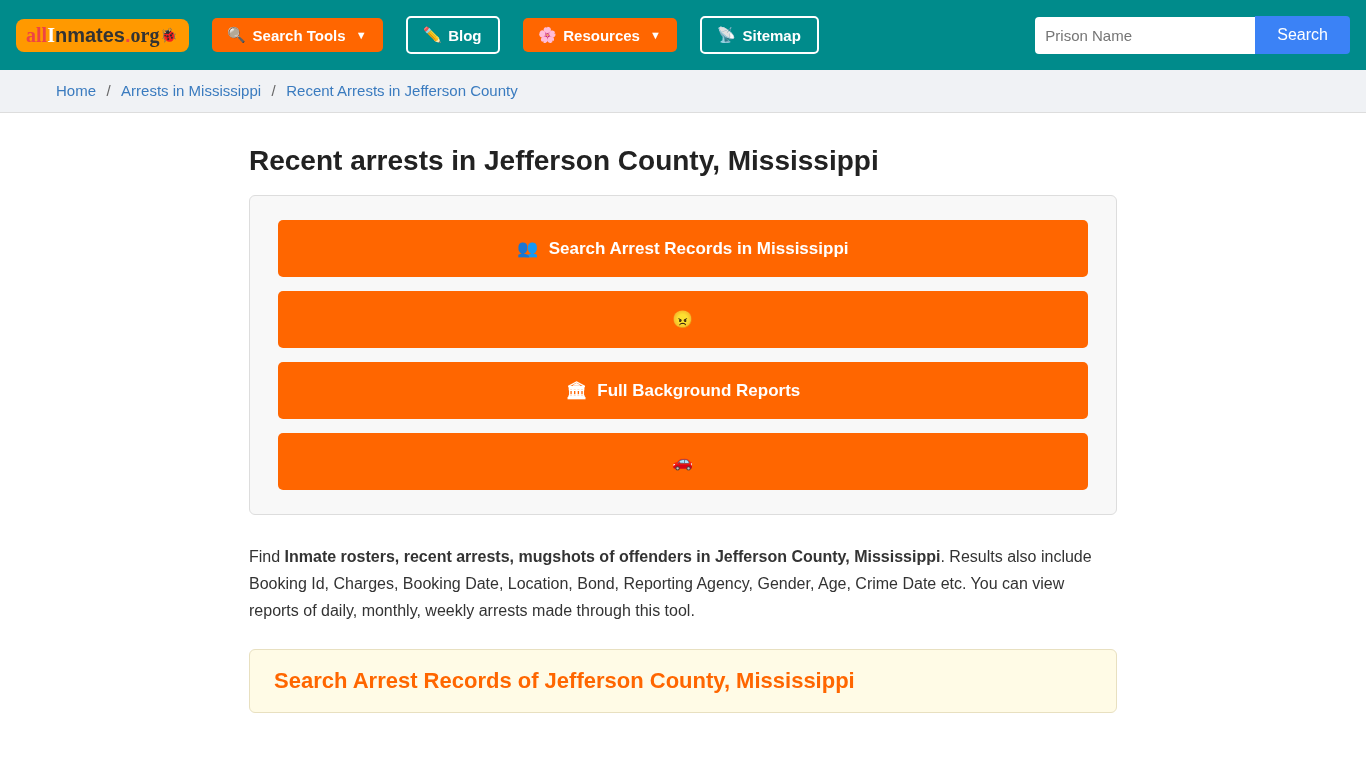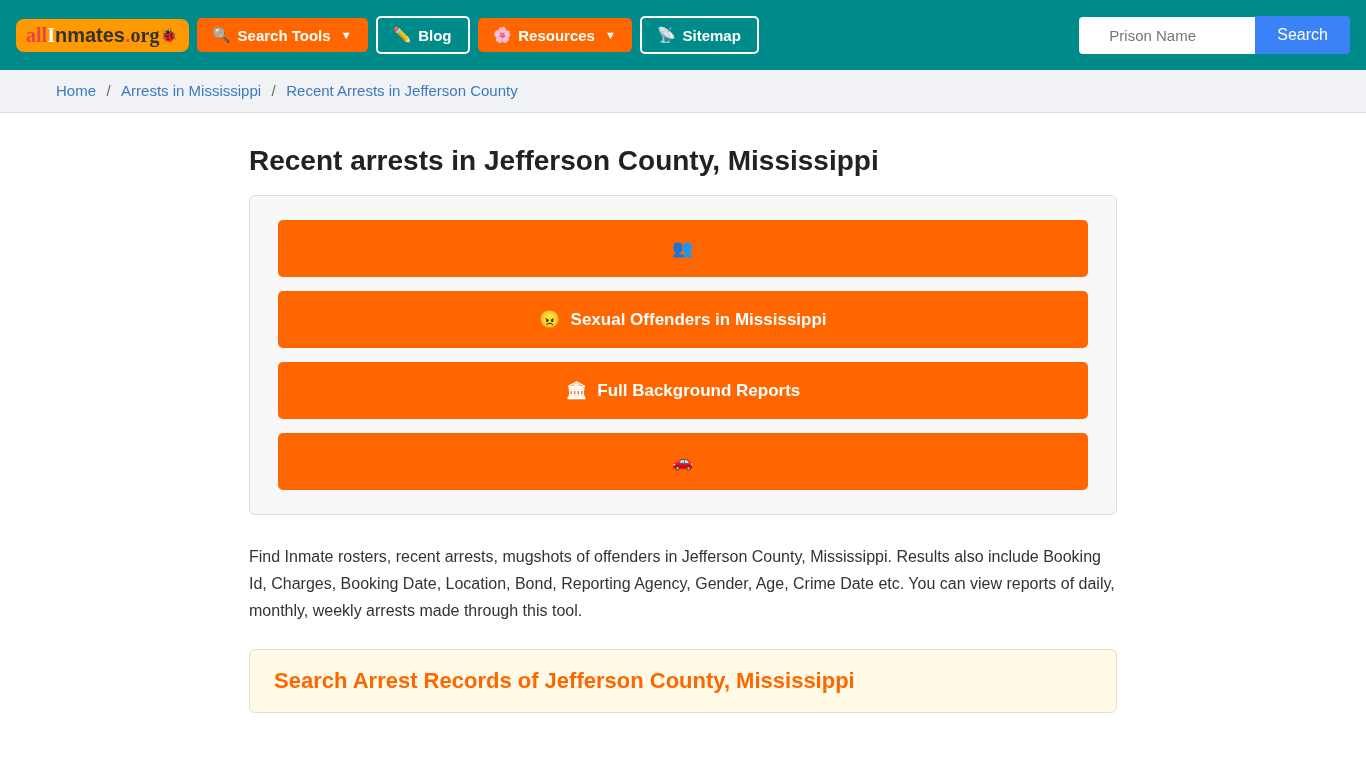--- a/index.html
+++ b/index.html
@@ -4,21 +4,21 @@
   <style>
     * { margin: 0; padding: 0; box-sizing: border-box; }
     body { font-family: Arial, sans-serif; background: #fff; color: #333; font-size: 16px; }
 
     
     .header {
       background-color: #008B8B;
       display: flex;
       align-items: center;
       padding: 10px 16px;
-      gap: 8px;
+      gap: 23px;
       height: 70px;
     }
 
     .nav-btn {
       background: #f60;
       color: #fff;
       border: none;
       border-radius: 5px;
       padding: 8px 16px;
       font-size: 15px;
@@ -36,26 +36,26 @@
     }
     .nav-btn .arrow { font-size: 11px; margin-left: 4px; }
 
     .search-area {
       margin-left: auto;
       display: flex;
       align-items: center;
       gap: 0;
     }
     .search-input {
-      padding: 10px 30px;
+      padding: 10px 10px;
       font-size: 15px;
       border: none;
       border-radius: 4px 0 0 4px;
       outline: none;
-      width: 176px;
+      width: 220px;
       color: #0f172a;
     }
     .search-submit {
       background: #3b82f6;
       color: #fff;
       border: none;
       padding: 10px 22px;
       font-size: 16px;
       font-weight: normal;
       cursor: pointer;
@@ -119,21 +119,21 @@
       text-align: center;
     }
 
     
     .description {
       font-size: 16px;
       line-height: 1.7;
       color: #333;
       margin-bottom: 24px;
     }
-    .description strong { font-weight: normal; }
+    .description strong { font-weight: bold; }
 
     
     .search-section {
       background: #fffbe6;
       border: 1px solid #e8e0c0;
       border-radius: 6px;
       padding: 18px 24px;
     }
     .search-section-title {
       color: #f60;
@@ -234,24 +234,24 @@
   <span class="sep">/</span>
   <a href="#">Recent Arrests in Jefferson County</a>
 </div>
 
 <main class="main">
   <h1 class="page-title">Recent arrests in Jefferson County, Mississippi</h1>
 
   <div class="action-card">
     <button class="action-btn">
       <span>👥</span>
+      <span>Search Arrest Records in Mississippi</span>
     </button>
     <button class="action-btn">
       <span>😠</span>
-      <span>Sexual Offenders in Mississippi</span>
     </button>
     <button class="action-btn">
       <span>🏛</span>
       <span>Full Background Reports</span>
     </button>
     <button class="action-btn">
       <span>🚗</span>
     </button>
   </div>
 

